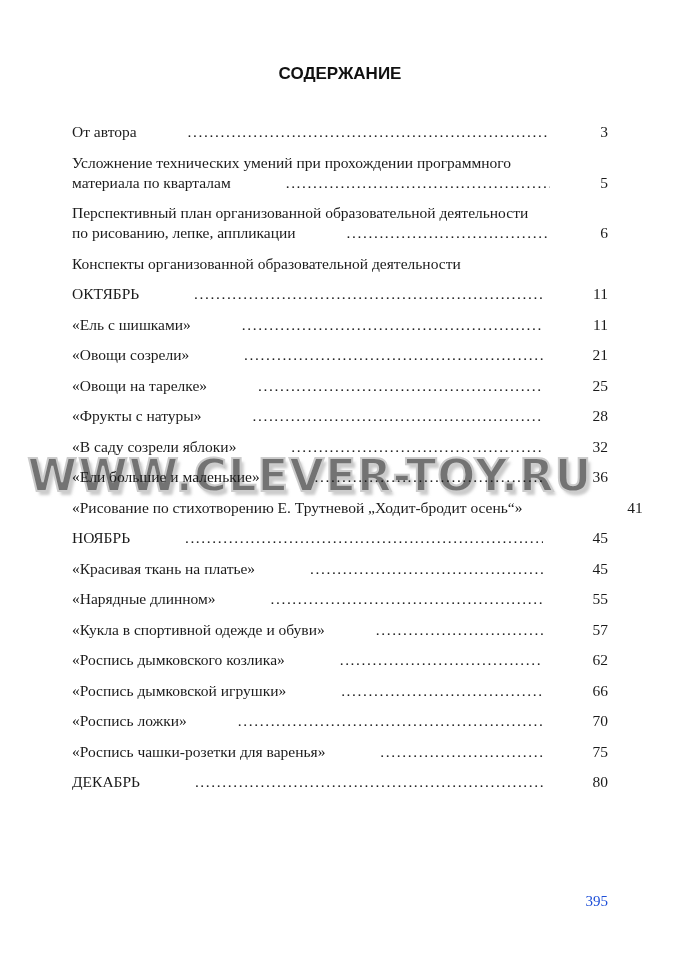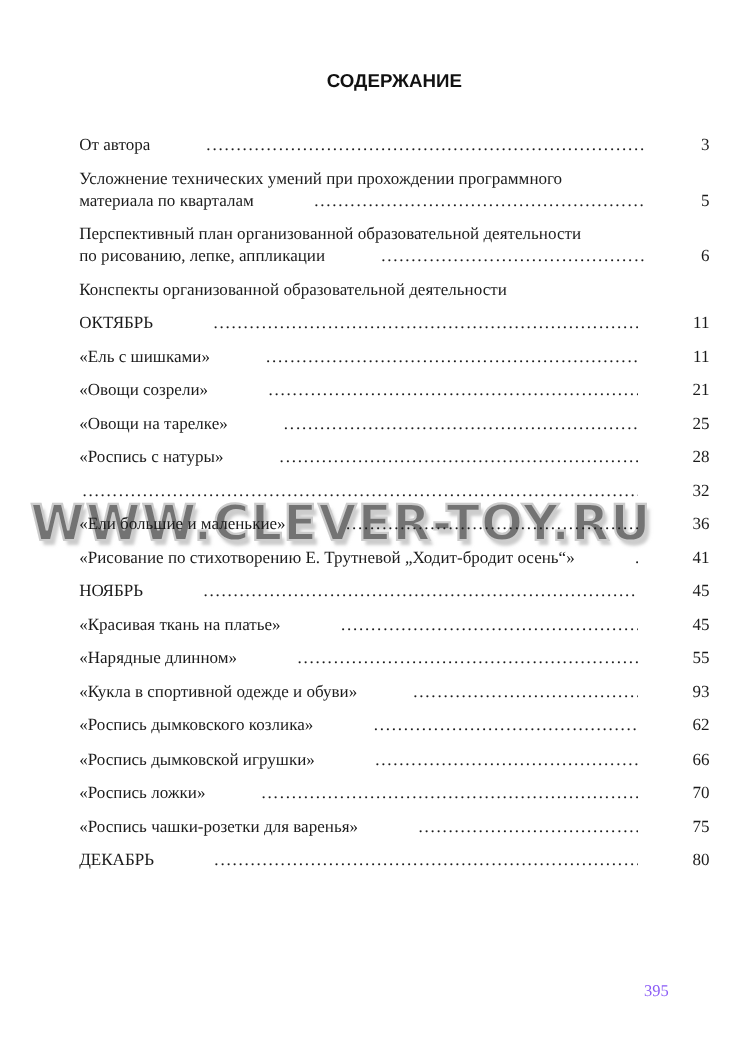--- a/index.html
+++ b/index.html
@@ -13,21 +13,21 @@
     position:absolute; top:449px; left:16px; width:588px; z-index:0;
     text-align:center; font-family:"DejaVu Sans", sans-serif; font-weight:700;
     font-size:45px; letter-spacing:1px; color:#737373;
     -webkit-text-stroke:2px #cccccc;
     text-shadow:3px 4px 3px rgba(168,168,168,0.6);
     user-select:none; pointer-events:none;
   }
 
   .content {
     position:absolute; inset:0; z-index:1; box-sizing:border-box;
-    padding:64px 35px 0 72px;
+    padding:64px 72px 0 72px;
   }
 
   .title {
     margin:0 0 38px 0; text-align:center;
     font-family:"Liberation Sans", sans-serif;
     font-size:17px; font-weight:700; color:#111;
   }
 
   .entry { margin-bottom:10.5px; font-size:15.5px; }
   .line  { line-height:20px; white-space:pre; }
@@ -35,21 +35,21 @@
   .text  { white-space:pre; flex:0 1 auto; }
   .dots  { flex:1 1 auto; overflow:hidden; white-space:nowrap; margin:0 2px 0 3px; }
   .dots::after {
     content:"........................................................................................................................................................................................................";
     letter-spacing:1.6px;
   }
   .pageno { flex:0 0 auto; }
 
   .folio {
     position:absolute; top:893px; right:72px; z-index:1;
-    font-size:15px; color:#8b5cf6;
+    font-size:15px; color:#1d4ed8;
   }
 </style>
 </head>
 <body>
 
 <div class="sheet">
 
   <div class="watermark">WWW.CLEVER-TOY.RU</div>
 
   <div class="content">
@@ -105,27 +105,28 @@
         </div>
         <div class="entry">
           <div class="row">
             <span class="text">«Овощи на тарелке»</span>
             <span class="dots"></span>
             <span class="pageno">25</span>
           </div>
         </div>
         <div class="entry">
           <div class="row">
-            <span class="text">«Роспись с натуры»</span>
+            <span class="text">«Фрукты с натуры»</span>
             <span class="dots"></span>
             <span class="pageno">28</span>
           </div>
         </div>
         <div class="entry">
           <div class="row">
+            <span class="text">«В саду созрели яблоки» </span>
             <span class="dots"></span>
             <span class="pageno">32</span>
           </div>
         </div>
         <div class="entry">
           <div class="row">
             <span class="text">«Ели большие и маленькие» </span>
             <span class="dots"></span>
             <span class="pageno">36</span>
           </div>
@@ -155,21 +156,21 @@
           <div class="row">
             <span class="text">«Нарядные длинном» </span>
             <span class="dots"></span>
             <span class="pageno">55</span>
           </div>
         </div>
         <div class="entry">
           <div class="row">
             <span class="text">«Кукла в спортивной одежде и обуви»</span>
             <span class="dots"></span>
-            <span class="pageno">93</span>
+            <span class="pageno">57</span>
           </div>
         </div>
         <div class="entry">
           <div class="row">
             <span class="text">«Роспись дымковского козлика» </span>
             <span class="dots"></span>
             <span class="pageno">62</span>
           </div>
         </div>
         <div class="entry">

